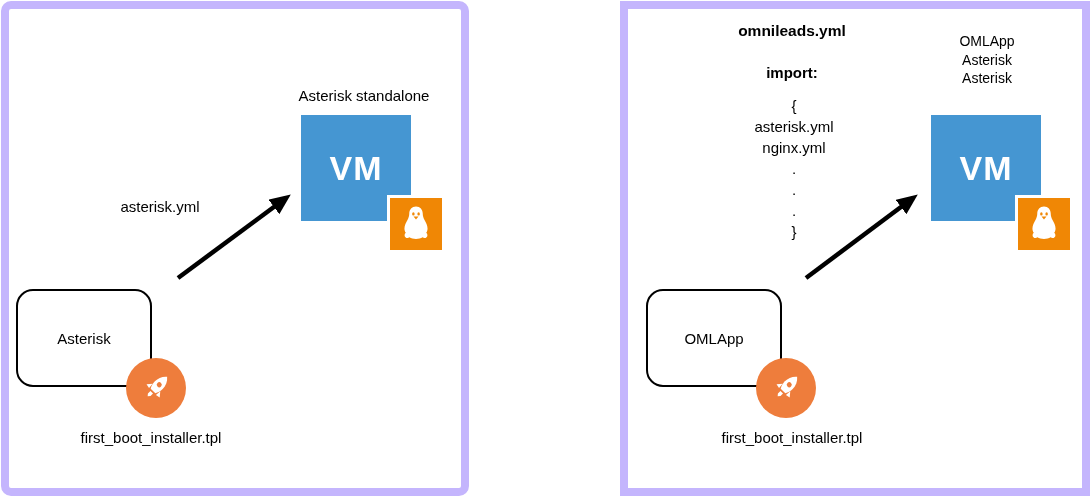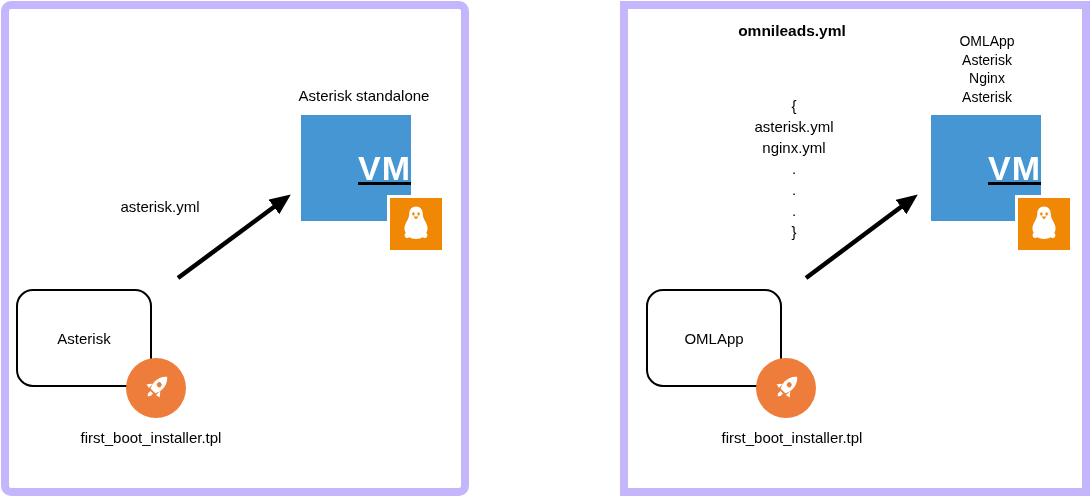--- a/index.html
+++ b/index.html
@@ -10,21 +10,21 @@
 
   .panel { position:absolute; top:1px; height:495px; background:#fff; border:8px solid #c4b5fd; }
   .panel-left  { left:1px;   width:468px;border-radius:10px; }
   .panel-right { left:620px; width:470px; }
 
   .lbl { position:absolute; font-size:15px; line-height:17px; color:#000; }
   .center-text { text-align:center; }
   .bold { font-weight:bold; }
 
   .vm-box { position:absolute; width:110px; height:106px; background:#4596d2;
-            display:flex; align-items:center; justify-content:flex-end;text-decoration:underline; }
+            display:flex; align-items:center; justify-content:center; }
   .vm-text { color:#fff; font-size:34px; font-weight:bold; letter-spacing:1px; }
 
   .tux-badge { position:absolute; width:58px; height:58px; background:#f08705;
                border:3px solid #fff; display:flex; align-items:center; justify-content:center; }
   .tux-badge svg { width:44px; height:44px; }
 
   .rocket-badge { position:absolute; width:60px; height:60px; border-radius:50%;
                   background:#ee7d3c; display:flex; align-items:center; justify-content:center; }
   .rocket-badge svg { width:42px; height:42px; }
 
@@ -85,35 +85,35 @@
       </svg>
     </div>
 
     <div class="lbl center-text" style="left:0px; top:420px; width:284px;">first_boot_installer.tpl</div>
   </div>
 
   <div class="panel panel-right">
 
     <div class="lbl bold center-text" style="left:58px; top:13px; width:212px; font-size:15.5px;">omnileads.yml</div>
 
+    <div class="lbl bold center-text" style="left:58px; top:55px; width:212px;">import:</div>
 
     <div class="lbl center-text import-block" style="left:66px; top:86px; width:200px;">
       <div>{</div>
       <div>asterisk.yml</div>
       <div>nginx.yml</div>
       <div>.</div>
       <div>.</div>
       <div>.</div>
       <div>}</div>
     </div>
 
     <div class="lbl center-text components-list" style="left:298px; top:23px; width:122px;">
       <div>OMLApp</div>
       <div>Asterisk</div>
-      <div>Nginx</div>
       <div>Asterisk</div>
     </div>
 
     <div class="vm-box" style="left:303px; top:106px;">
       <span class="vm-text">VM</span>
     </div>
 
     <div class="tux-badge" style="left:387px; top:186px;">
       <svg viewBox="0 0 32 32">
         <path fill="#ffffff" d="M16 3.2c-3 0-4.9 2.3-4.9 5.2 0 1.6-.5 3.2-1.3 4.7-1 1.9-2.2 3.9-2.2 6.1 0 1.2.3 2.3 1 3.2-.6.4-.9 1-.9 1.7 0 1.2 1 2.1 2.1 2.1.5 0 1-.2 1.4-.5 1.3.8 2.9 1.2 4.8 1.2s3.5-.4 4.8-1.2c.4.3.9.5 1.4.5 1.1 0 2.1-.9 2.1-2.1 0-.7-.3-1.3-.9-1.7.7-.9 1-2 1-3.2 0-2.2-1.2-4.2-2.2-6.1-.8-1.5-1.3-3.1-1.3-4.7 0-2.9-1.9-5.2-4.9-5.2z"></path>

